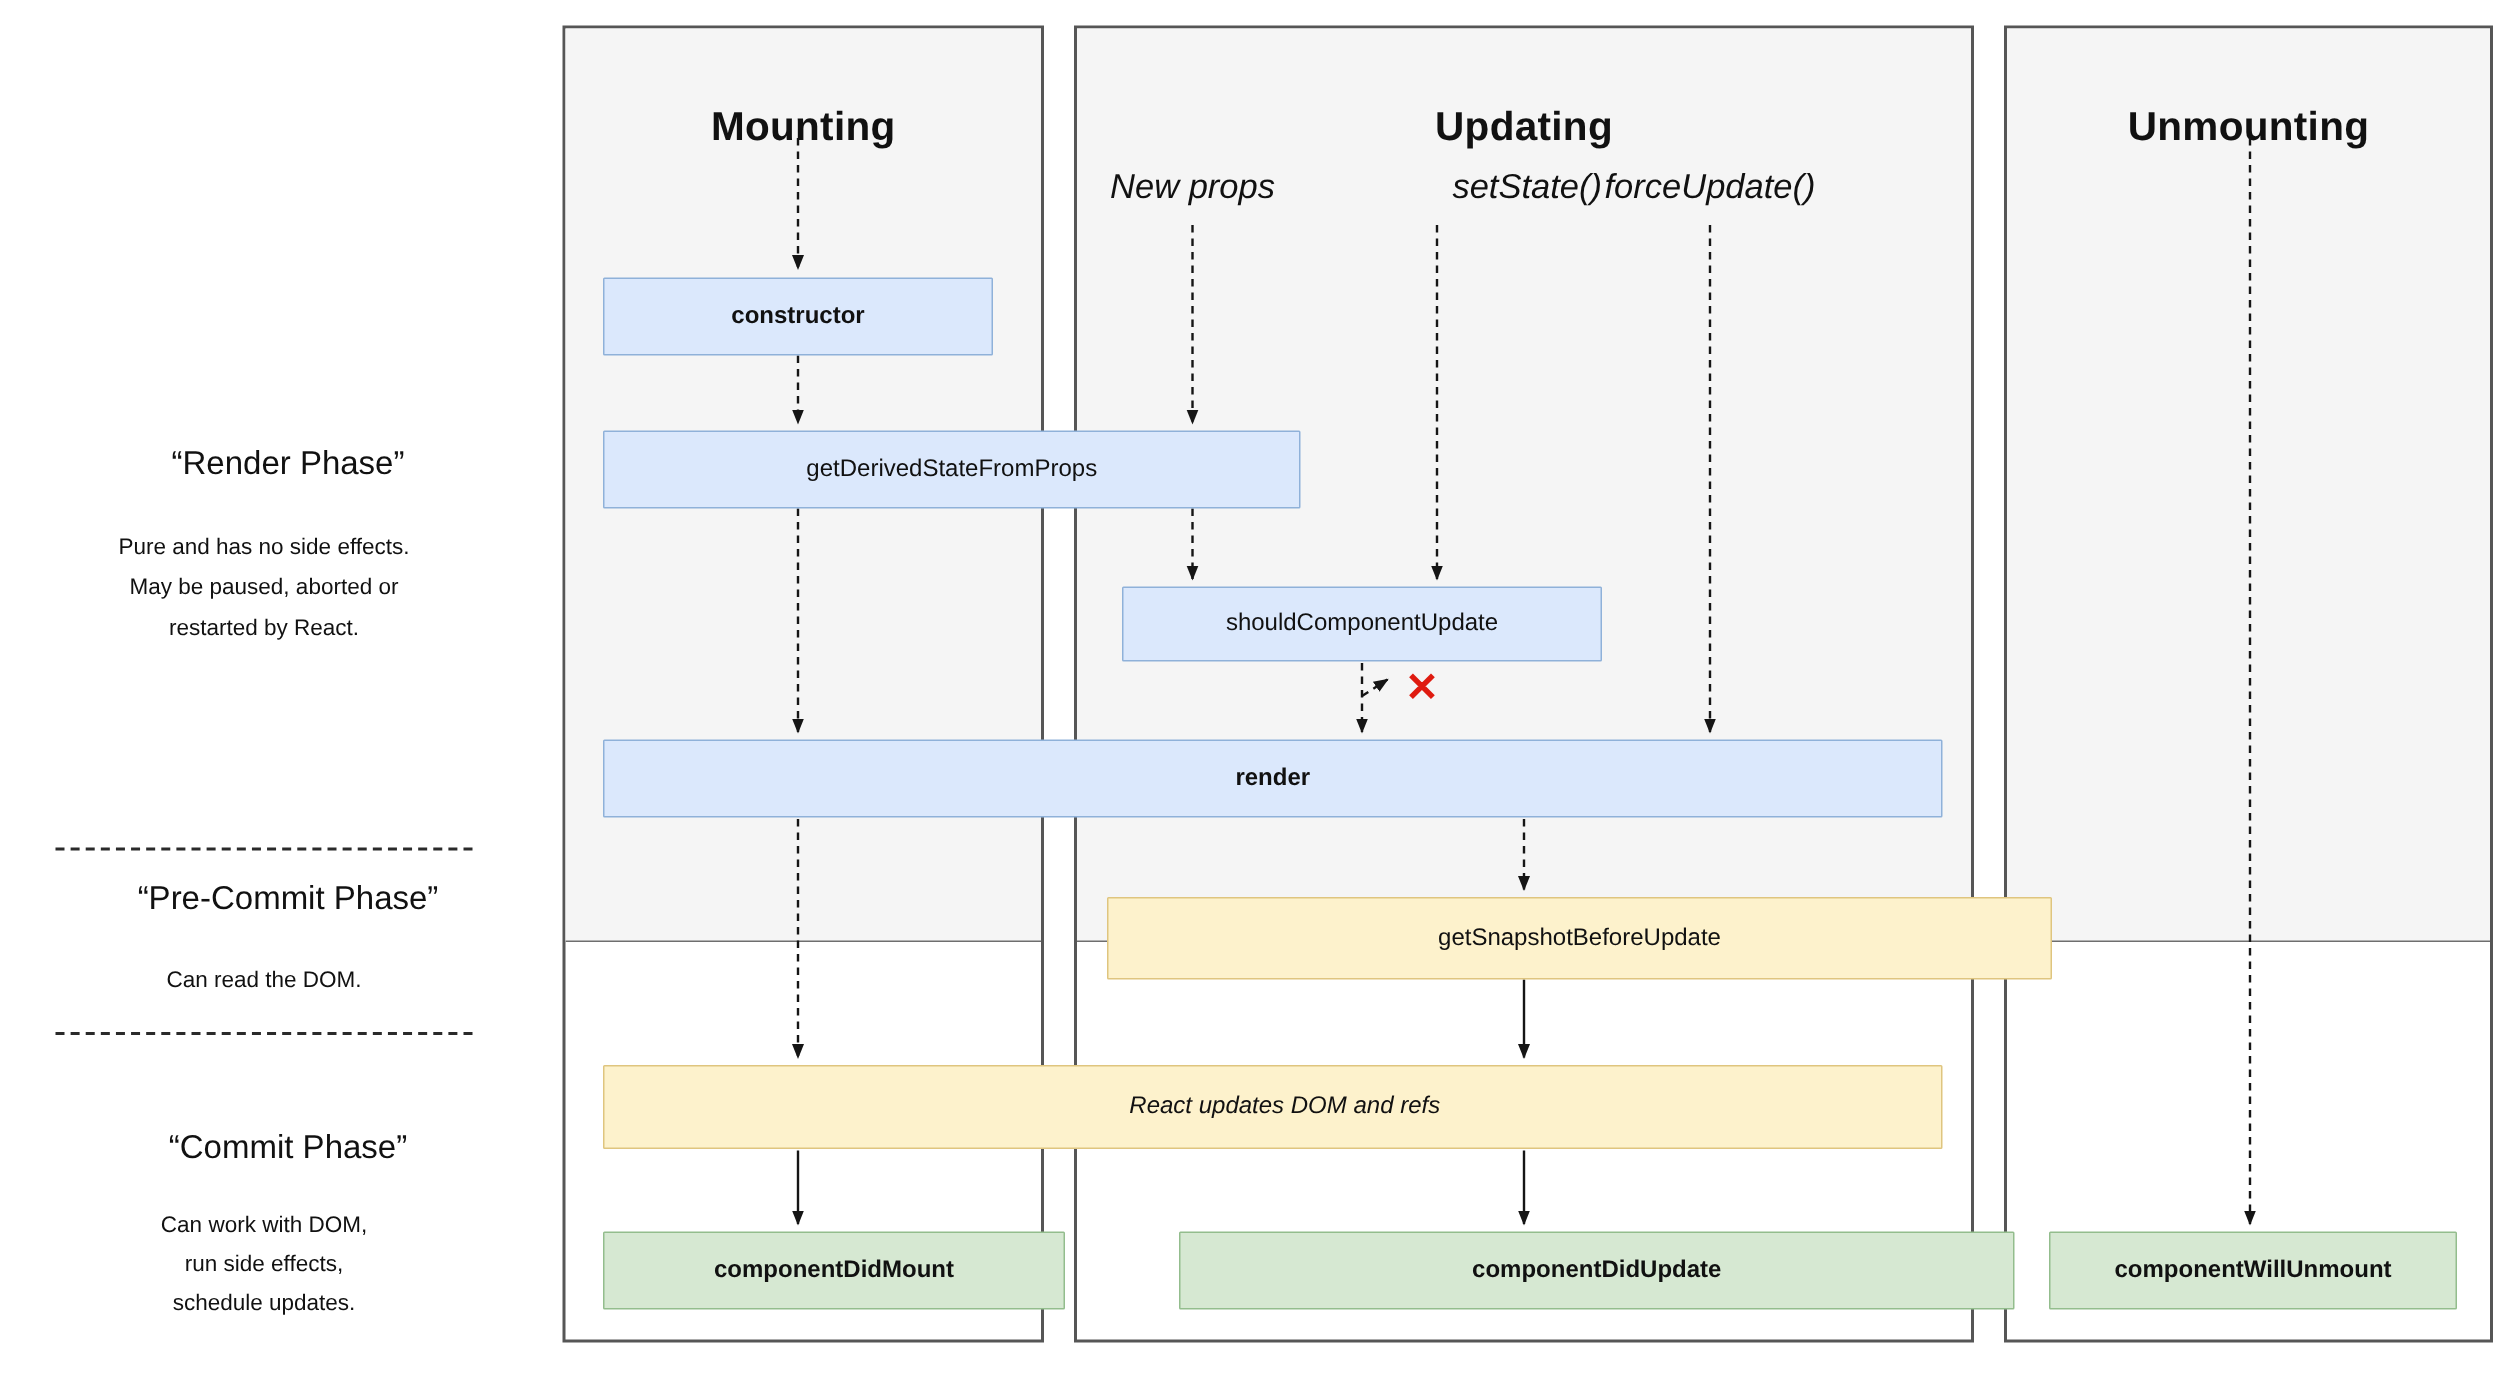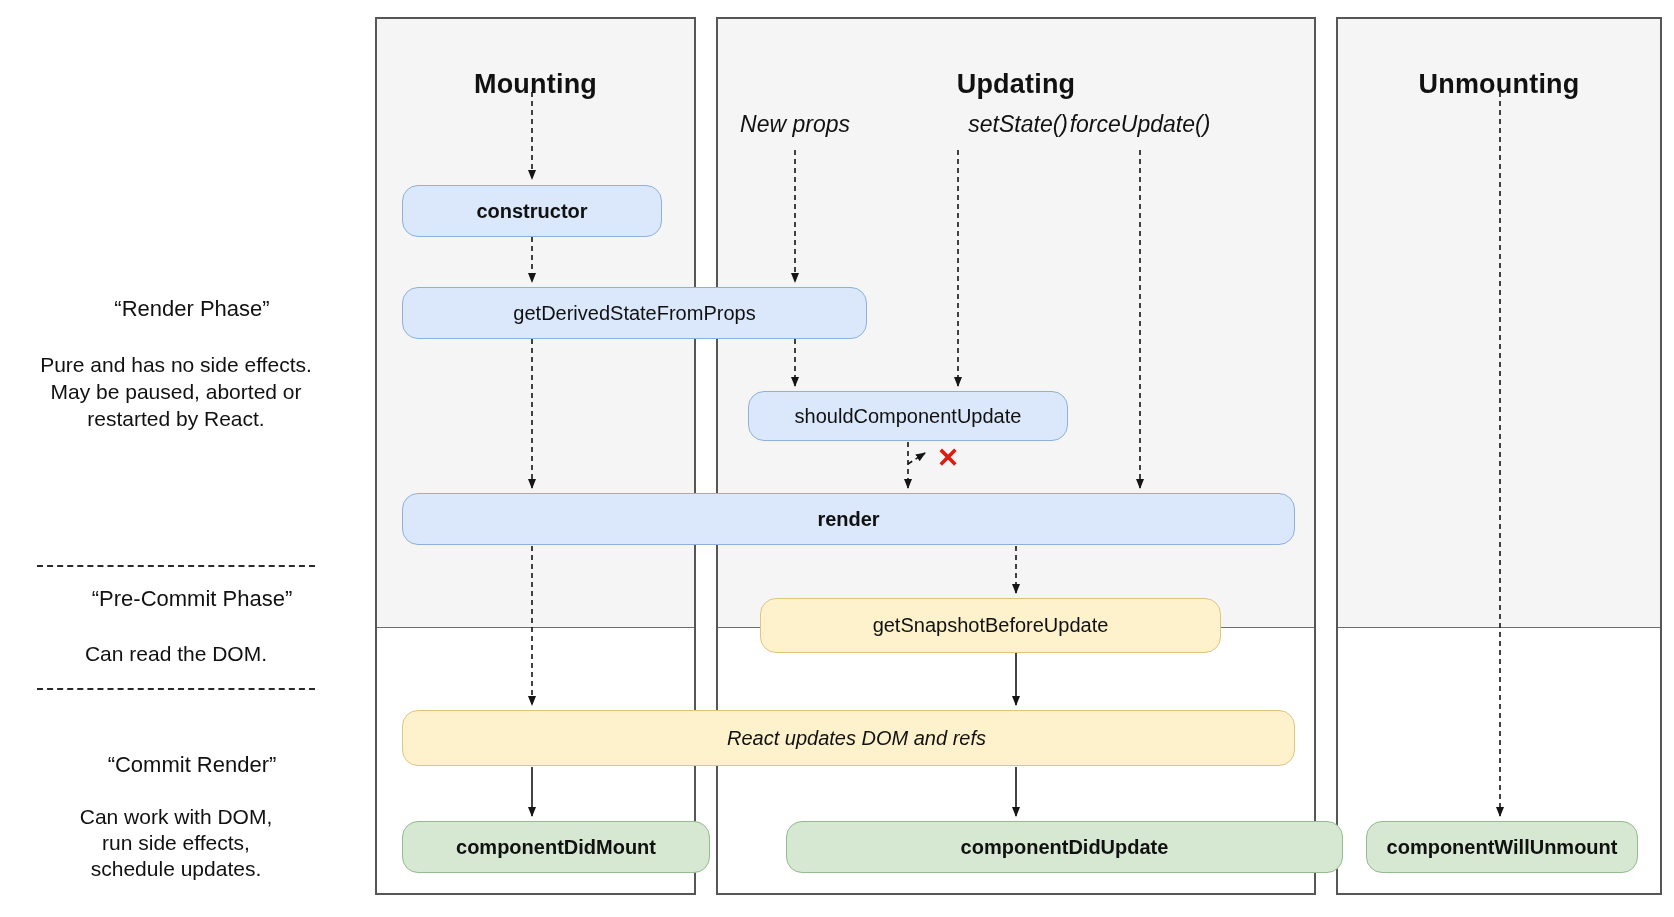--- a/index.html
+++ b/index.html
@@ -18,40 +18,40 @@
   .panel-title{position:absolute;top:28px;left:0;right:0;text-align:center;
     font-size:27px;font-weight:bold;letter-spacing:.2px;}
   
   .trigger{position:absolute;top:111px;width:220px;text-align:center;
     font-style:italic;font-size:23px;}
   #trigger-new-props{left:685px;}
   #trigger-set-state{left:848px;text-align:right;}
   #trigger-force-update{left:1030px;}
   
   .node{position:absolute;box-sizing:border-box;display:flex;align-items:center;
-    justify-content:center;border-radius:16px;font-size:20px;text-align:center;}
+    justify-content:center;border-radius:1px;font-size:16px;text-align:center;}
   .node.blue{background:var(--blue-fill);border:1.6px solid var(--blue-stroke);}
   .node.yellow{background:var(--yellow-fill);border:1.6px solid var(--yellow-stroke);}
   .node.green{background:var(--green-fill);border:1.6px solid var(--green-stroke);}
   .bold{font-weight:bold;}
   .italic{font-style:italic;padding-left:16px;}
   #node-constructor{left:402px;top:185px;width:260px;height:52px;}
   #node-gdsfp{left:402px;top:287px;width:465px;height:52px;}
   #node-scu{left:748px;top:391px;width:320px;height:50px;}
   #node-render{left:402px;top:493px;width:893px;height:52px;}
-  #node-gsbu{left:760px;top:598px;width:461px;height:55px;}
+  #node-gsbu{left:738px;top:598px;width:630px;height:55px;}
   #node-react-updates{left:402px;top:710px;width:893px;height:56px;}
   #node-cdm{left:402px;top:821px;width:308px;height:52px;}
   #node-cdu{left:738px;top:821px;width:557px;height:52px;margin-left:48px;}
   #node-cwu{left:1366px;top:821px;width:272px;height:52px;}
   
   .sidebar-title{position:absolute;left:36px;width:312px;text-align:center;
     font-weight:normal;font-size:22px;}
   .sidebar-desc{position:absolute;left:20px;width:312px;text-align:center;
-    font-size:21px;line-height:27px;white-space:pre-line;}
+    font-size:15px;line-height:27px;white-space:pre-line;}
   #sb-render-title{top:296px;}
   #sb-render-desc{top:351px;}
   .sb-sep{position:absolute;left:37px;width:278px;height:0;
     border-top:2px dashed #2a2a2a;}
   #sb-sep1{top:565px;}
   #sb-precommit-title{top:586px;}
   #sb-precommit-desc{top:640px;}
   #sb-sep2{top:688px;}
   #sb-commit-title{top:752px;}
   #sb-commit-desc{top:804px;line-height:26px;}
@@ -68,21 +68,21 @@
 <div class="canvas">
 
   <div class="sidebar-title" id="sb-render-title">“Render Phase”</div>
   <div class="sidebar-desc" id="sb-render-desc">Pure and has no side effects.
 May be paused, aborted or
 restarted by React.</div>
   <div class="sb-sep" id="sb-sep1"></div>
   <div class="sidebar-title" id="sb-precommit-title">“Pre-Commit Phase”</div>
   <div class="sidebar-desc" id="sb-precommit-desc">Can read the DOM.</div>
   <div class="sb-sep" id="sb-sep2"></div>
-  <div class="sidebar-title" id="sb-commit-title">“Commit Render”</div>
+  <div class="sidebar-title" id="sb-commit-title">“Commit Phase”</div>
   <div class="sidebar-desc" id="sb-commit-desc">Can work with DOM,
 run side effects,
 schedule updates.</div>
 
   <section class="panel" id="panel-mounting">
     <div class="phase-top"></div>
     <h2 class="panel-title">Mounting</h2>
   </section>
   <section class="panel" id="panel-updating">
     <div class="phase-top"></div>

